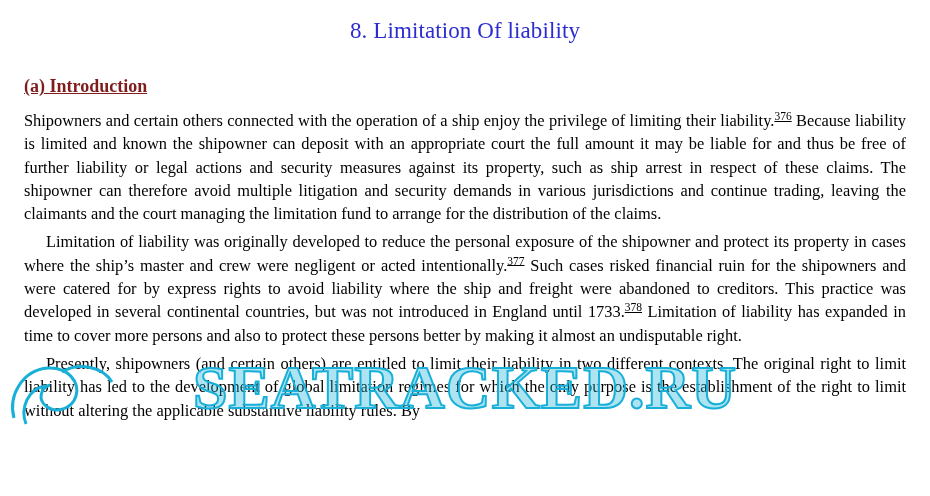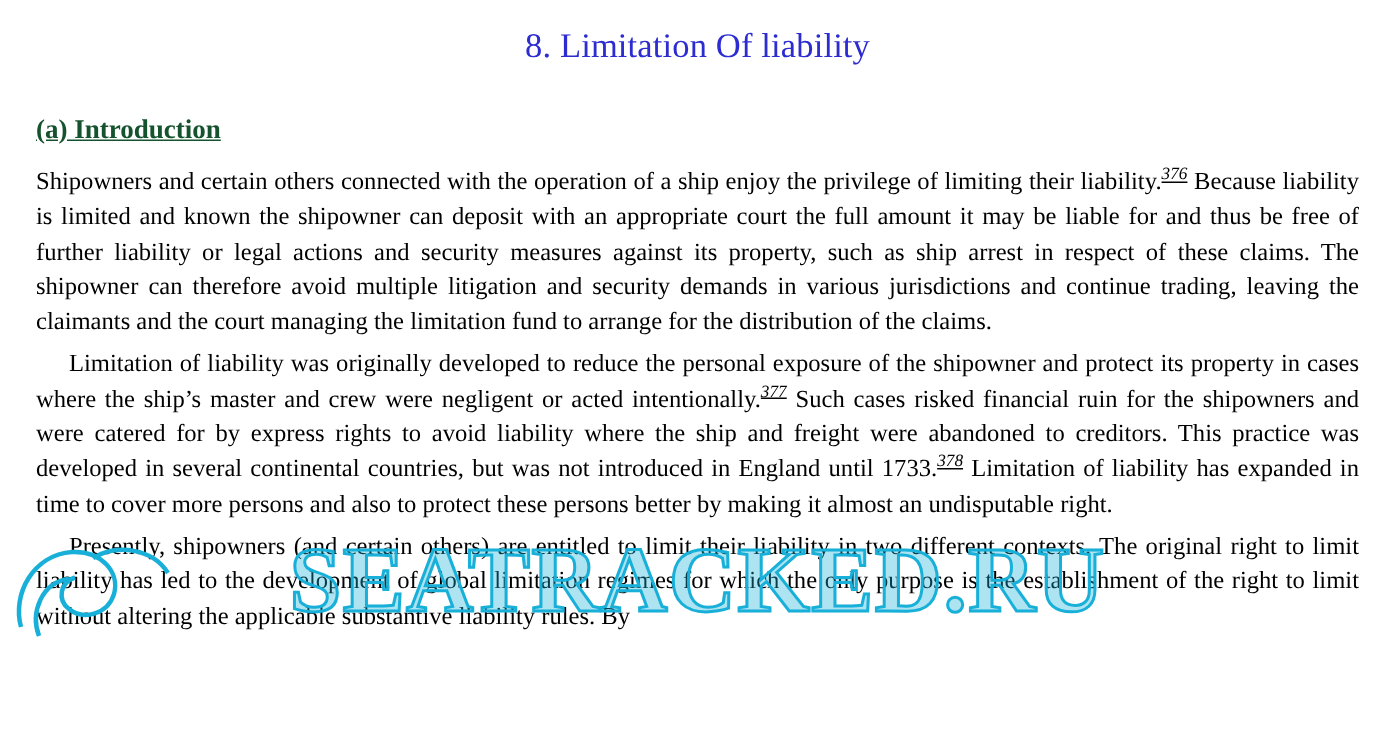--- a/index.html
+++ b/index.html
@@ -26,21 +26,21 @@
   .doc-title {
     text-align: center;
     font-size: 23px;
     color: #2c2cd0;
     margin: 4px 0 0 0;
     font-weight: normal;
     letter-spacing: 0.1px;
   }
   .section-heading {
     font-size: 18px;
-    color: #14532d;
+    color: #7f1d1d;
     text-decoration: underline;
     font-weight: bold;
     margin: 32px 0 0 0;
   }
   p {
     font-size: 16.4px;
     line-height: 1.42;
     color: #000000;
     text-align: justify;
     margin: 12px 0 0 0;
@@ -49,21 +49,20 @@
   }
   p.indent {
     text-indent: 22px;
     margin-top: 5px;
   }
   sup.fn {
     font-size: 11.5px;
     vertical-align: super;
     text-decoration: underline;
     line-height: 0;
-    font-style: italic;
   }
   
   .watermark {
     position: absolute;
     left: 0;
     top: 0;
     width: 930px;
     height: 496px;
     pointer-events: none;
     overflow: hidden;

